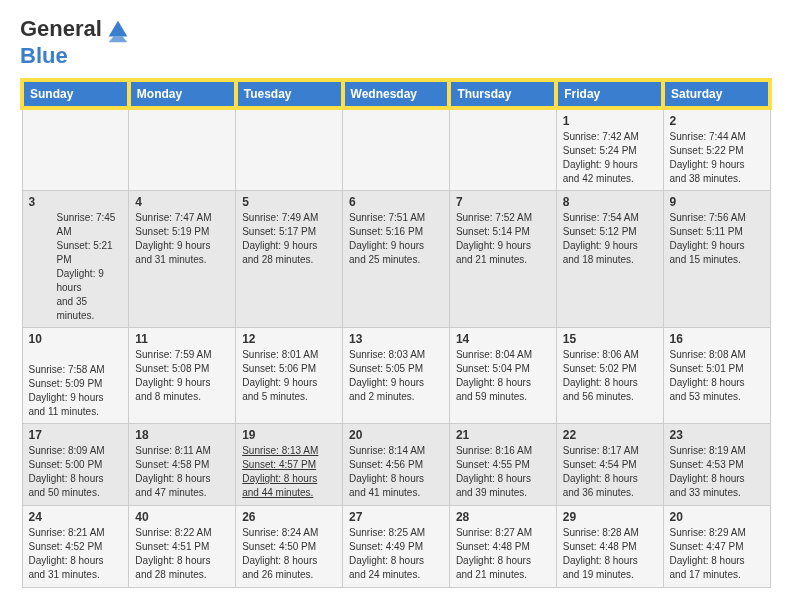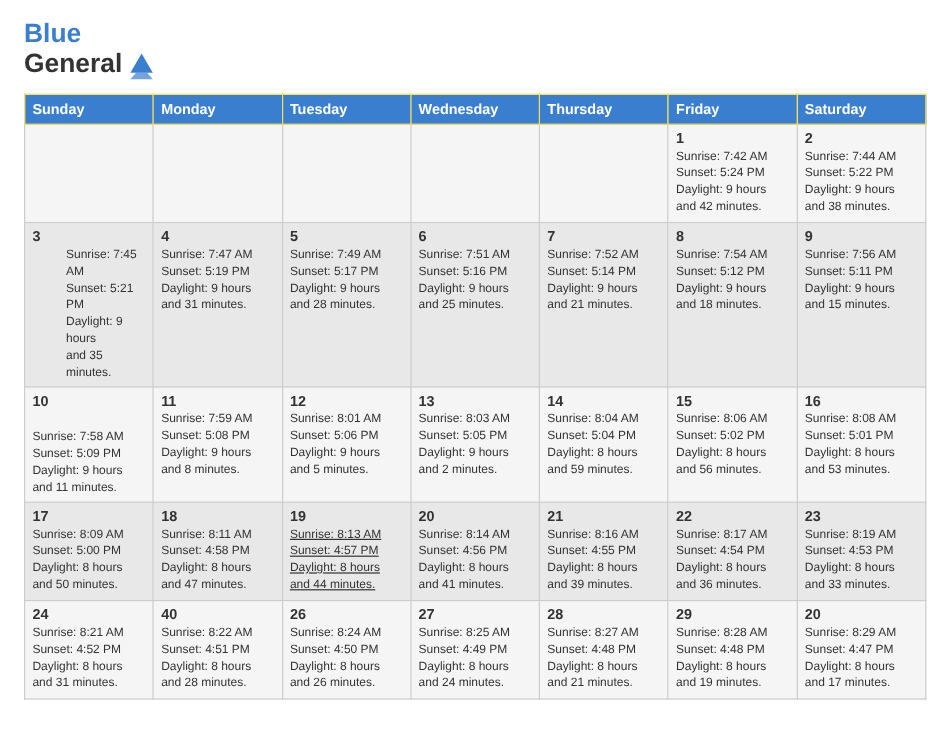--- a/index.html
+++ b/index.html
@@ -48,21 +48,21 @@
     }
     thead tr {
       background: #3a7ecf;
     }
     thead th {
       color: #fff;
       font-size: 12px;
       font-weight: bold;
       padding: 5px 6px;
       text-align: left;
-      border: 1px solid #fde047;
+      border: 4px solid #fde047;
     }
     tbody tr {
       border-bottom: 1px solid #ccc;
     }
     tbody tr:nth-child(odd) {
       background: #f5f5f5;
     }
     tbody tr:nth-child(even) {
       background: #e8e8e8;
     }
@@ -89,29 +89,29 @@
       background: #f5f5f5;
     }
   </style>
 </head>
 <body>
 
 <div class="page">
   <div class="header">
     <div class="logo">
       <div>
-        <div style="font-size:22px;font-weight:bold;color:#3a7ecf;line-height:1.1;">Blue</div>
         <div style="display:flex;align-items:center;">
           <div style="font-size:22px;font-weight:bold;color:#333;line-height:1.1;">
             <span style="color:#333;">General</span><svg class="logo-icon" viewBox="0 0 30 30" style="width:28px;height:28px;display:inline-block;vertical-align:middle;margin-left:2px;">
                 <polygon points="5,22 15,5 25,22" fill="#3a7ecf"></polygon>
                 <polygon points="10,22 20,22 25,28 5,28" fill="#3a7ecf" opacity="0.7"></polygon>
               </svg>
           </div>
         </div>
+        <div style="font-size:22px;font-weight:bold;color:#3a7ecf;line-height:1.1;">Blue</div>
       </div>
     </div>
     <div class="title-block">
       <div class="month-title"></div>
       <div class="location"></div>
     </div>
   </div>
 
   <table>
     <thead>

